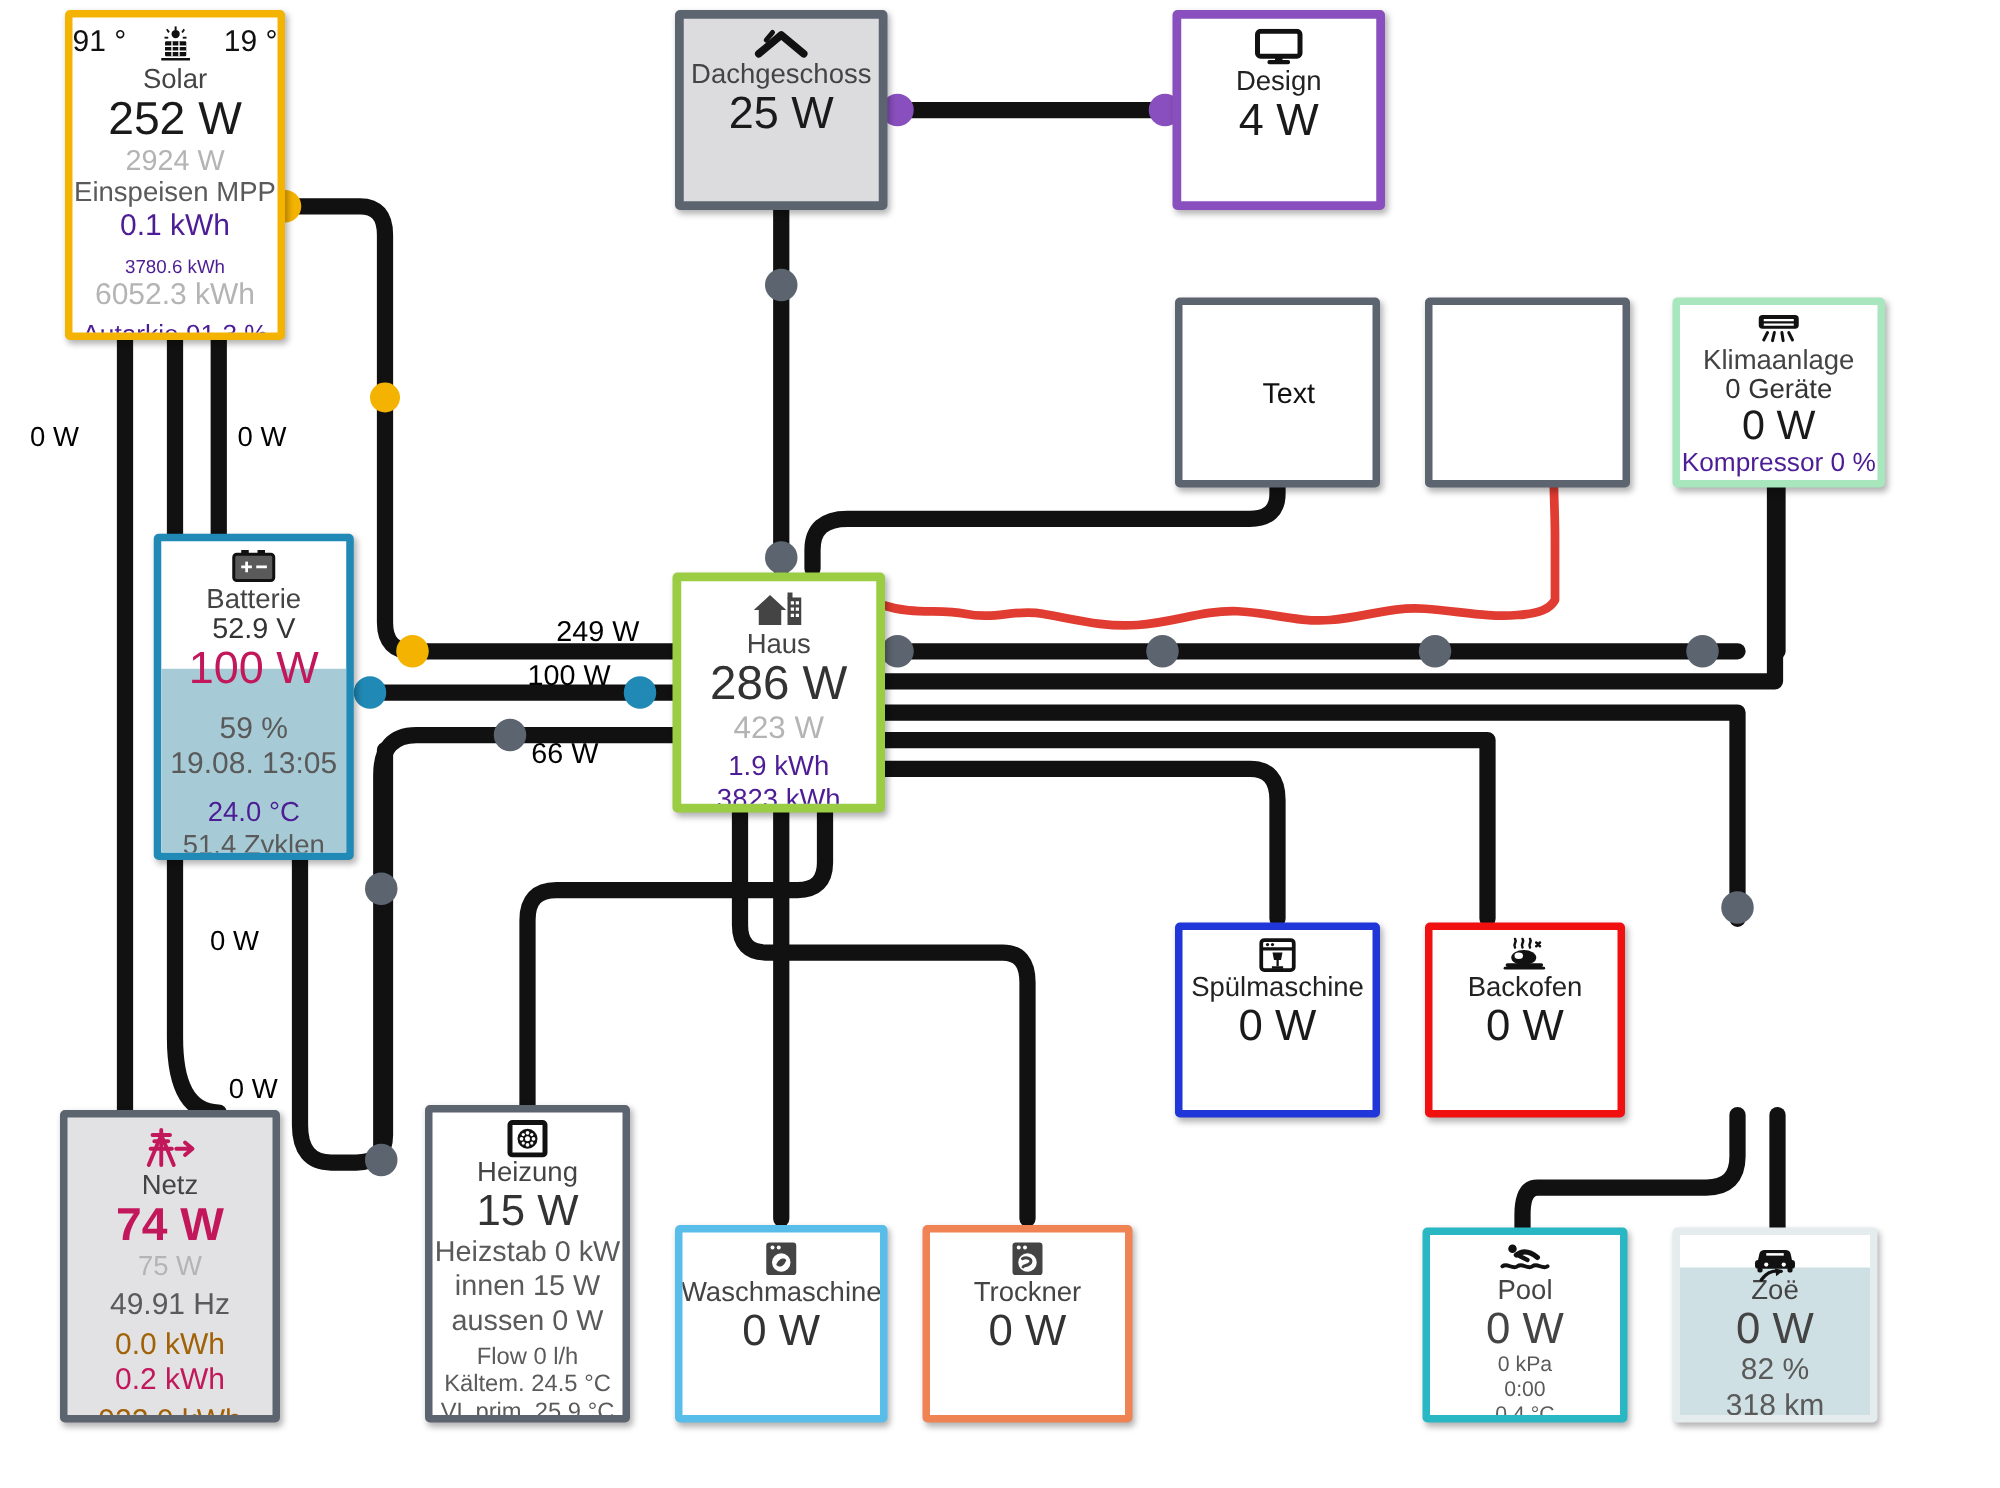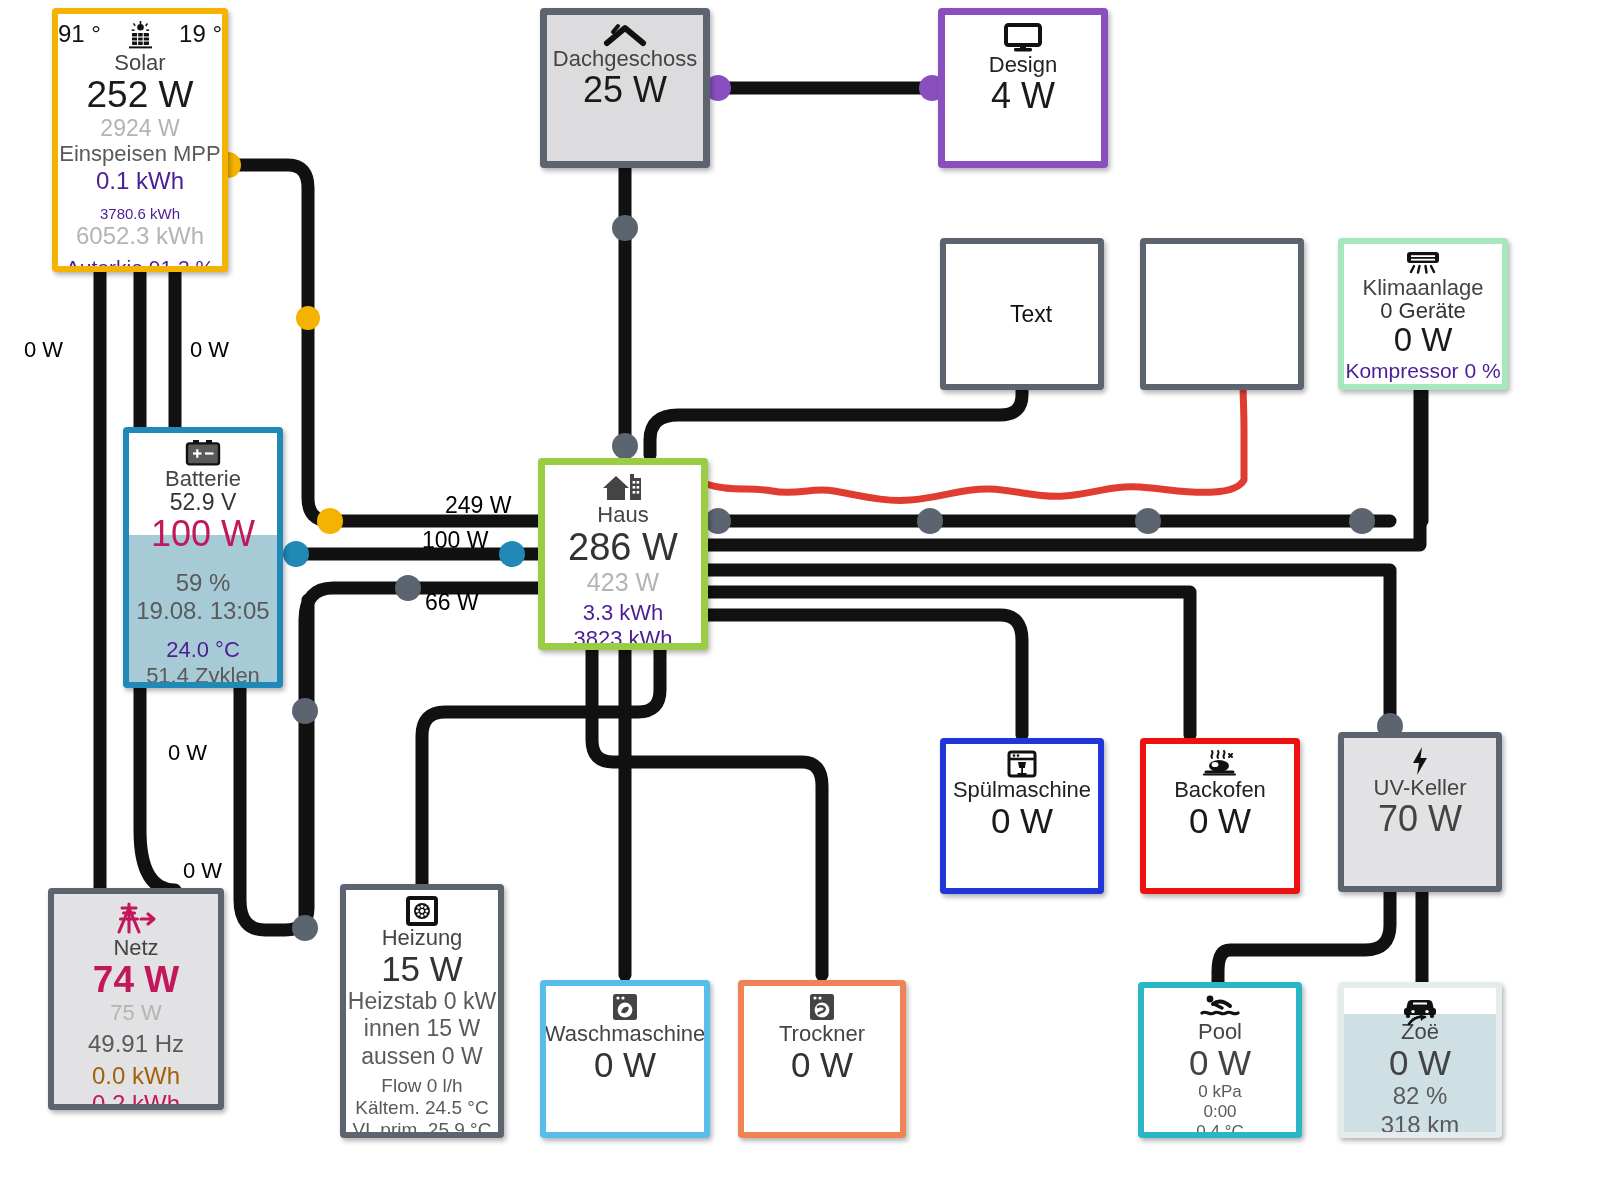--- a/index.html
+++ b/index.html
@@ -176,21 +176,21 @@
       <div class="ttl" style="font-size:23px;color:#333;">52.9 V</div>
       <div class="big red" style="font-size:36px;">100 W</div>
       <div class="ln g" style="font-size:24px;margin-top:14px;">59 %</div>
       <div class="ln g" style="font-size:24px;">19.08. 13:05</div>
       <div class="ln" style="font-size:22px;margin-top:12px;">24.0 °C</div>
       <div class="ln g" style="font-size:22px;">51.4 Zyklen</div>
 
     </div>
   </div>
 
-  <div class="card" style="left:48px;top:888px;width:176px;height:222px;border:6px solid #5c6470;background:#e2e2e4;">
+  <div class="card" style="left:48px;top:888px;width:176px;height:250px;border:6px solid #5c6470;background:#e2e2e4;">
     <div class="inner" style="padding:4px 4px 0;">
       <span class="ico">
         <svg width="46" height="34" viewBox="0 0 46 34">
           <g stroke="#c2185b" stroke-width="3.1" fill="none" stroke-linecap="round">
             <path d="M9 6 L23 6"></path>
             <path d="M16 2 L16 30"></path>
             <path d="M16 6 L6 30"></path>
             <path d="M16 6 L26 30"></path>
             <path d="M7.5 17 L24.5 17"></path>
             <path d="M10.5 11 L21.5 11"></path>
@@ -225,21 +225,21 @@
             <rect x="31.6" y="13" width="2.6" height="2.6"></rect>
             <rect x="35.6" y="13" width="2.6" height="2.6"></rect>
             <rect x="31.6" y="18" width="2.6" height="2.6"></rect>
             <rect x="35.6" y="18" width="2.6" height="2.6"></rect>
           </g>
         </svg>
       </span>
       <div class="ttl">Haus</div>
       <div class="big" style="font-size:38px;color:#333;">286 W</div>
       <div class="sub" style="font-size:25px;">423 W</div>
-      <div class="ln" style="font-size:22px;margin-top:4px;">3.3 kWh</div>
+      <div class="ln" style="font-size:22px;margin-top:4px;">1.9 kWh</div>
       <div class="ln" style="font-size:22px;">3823 kWh</div>
 
     </div>
   </div>
 
   <div class="card" style="left:540px;top:8px;width:170px;height:160px;border:7px solid #5c6470;background:#dcdcde;">
     <div class="inner" style="padding:4px;">
       <span class="ico">
         <svg width="44" height="24" viewBox="0 0 44 24">
           <path d="M4 20 L22 5 L40 20" fill="none" stroke="#111" stroke-width="6" stroke-linecap="round" stroke-linejoin="round"></path>
@@ -395,31 +395,20 @@
           <ellipse cx="15" cy="14.5" rx="3.4" ry="2.6" fill="#fff"></ellipse>
           <path d="M6 22 L33 22" stroke="#111" stroke-width="3" stroke-linecap="round"></path>
           <path d="M4 24.5 L35 24.5" stroke="#111" stroke-width="2.2" stroke-linecap="round"></path>
         </svg>
       </span>
       <div class="ttl dark">Backofen</div>
       <div class="big" style="font-size:35px;">0 W</div>
     </div>
   </div>
 
-  <div class="card" style="left:1338px;top:732px;width:164px;height:160px;border:6px solid #5c6470;background:#e2e2e4;">
-    <div class="inner" style="padding:4px;">
-      <span class="ico">
-        <svg width="24" height="30" viewBox="0 0 24 30">
-          <path d="M14 1 L5 17 L11 17 L9 29 L19 12 L12.5 12 Z" fill="#111"></path>
-        </svg>
-      </span>
-      <div class="ttl">UV-Keller</div>
-      <div class="big" style="font-size:36px;color:#444;">70 W</div>
-    </div>
-  </div>
 
   <div class="card" style="left:1138px;top:982px;width:164px;height:156px;border:6px solid #2ab7c4;">
     <div class="inner" style="padding:2px;">
       <span class="ico">
         <svg width="40" height="26" viewBox="0 0 40 26">
           <circle cx="10" cy="5" r="3.4" fill="#111"></circle>
           <path d="M13 10 C18 6, 24 7, 30 12" fill="none" stroke="#111" stroke-width="4" stroke-linecap="round"></path>
           <path d="M14 10 L22 14" fill="none" stroke="#111" stroke-width="3.4" stroke-linecap="round"></path>
           <path d="M2 19 C6 16, 10 22, 14 19 C18 16, 22 22, 26 19 C30 16, 34 22, 38 19" fill="none" stroke="#111" stroke-width="3.2" stroke-linecap="round"></path>
         </svg>

